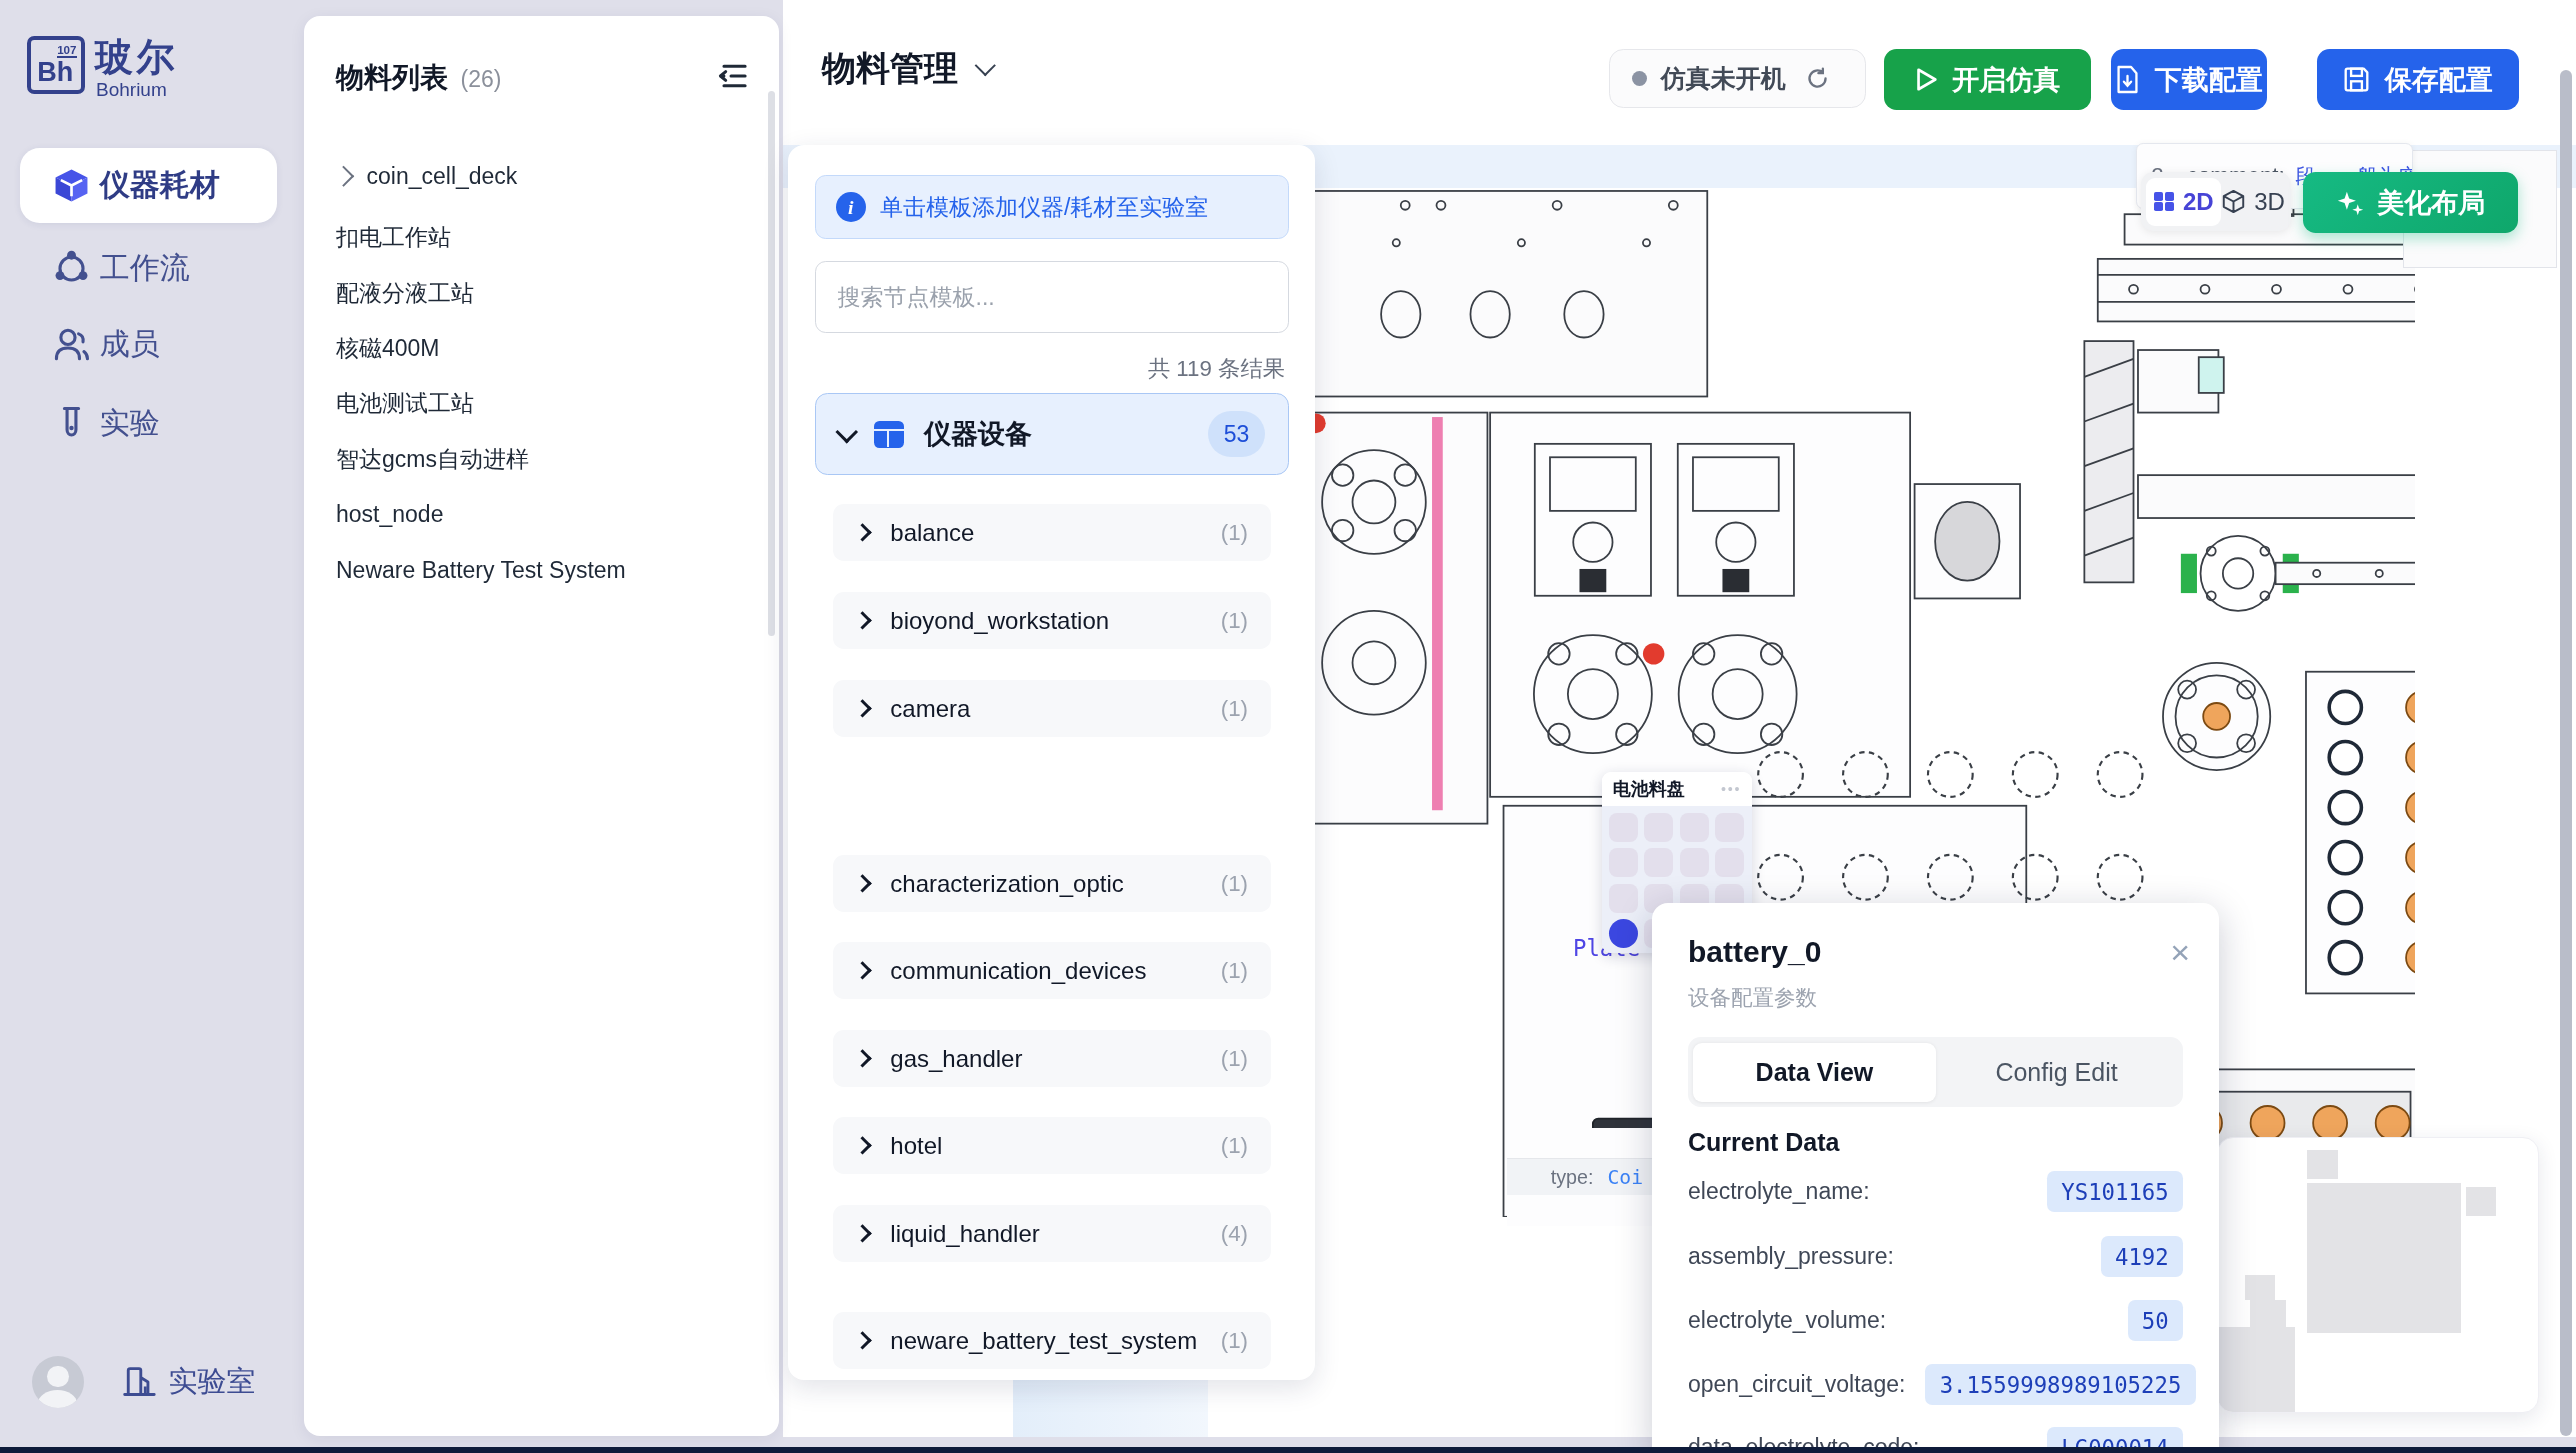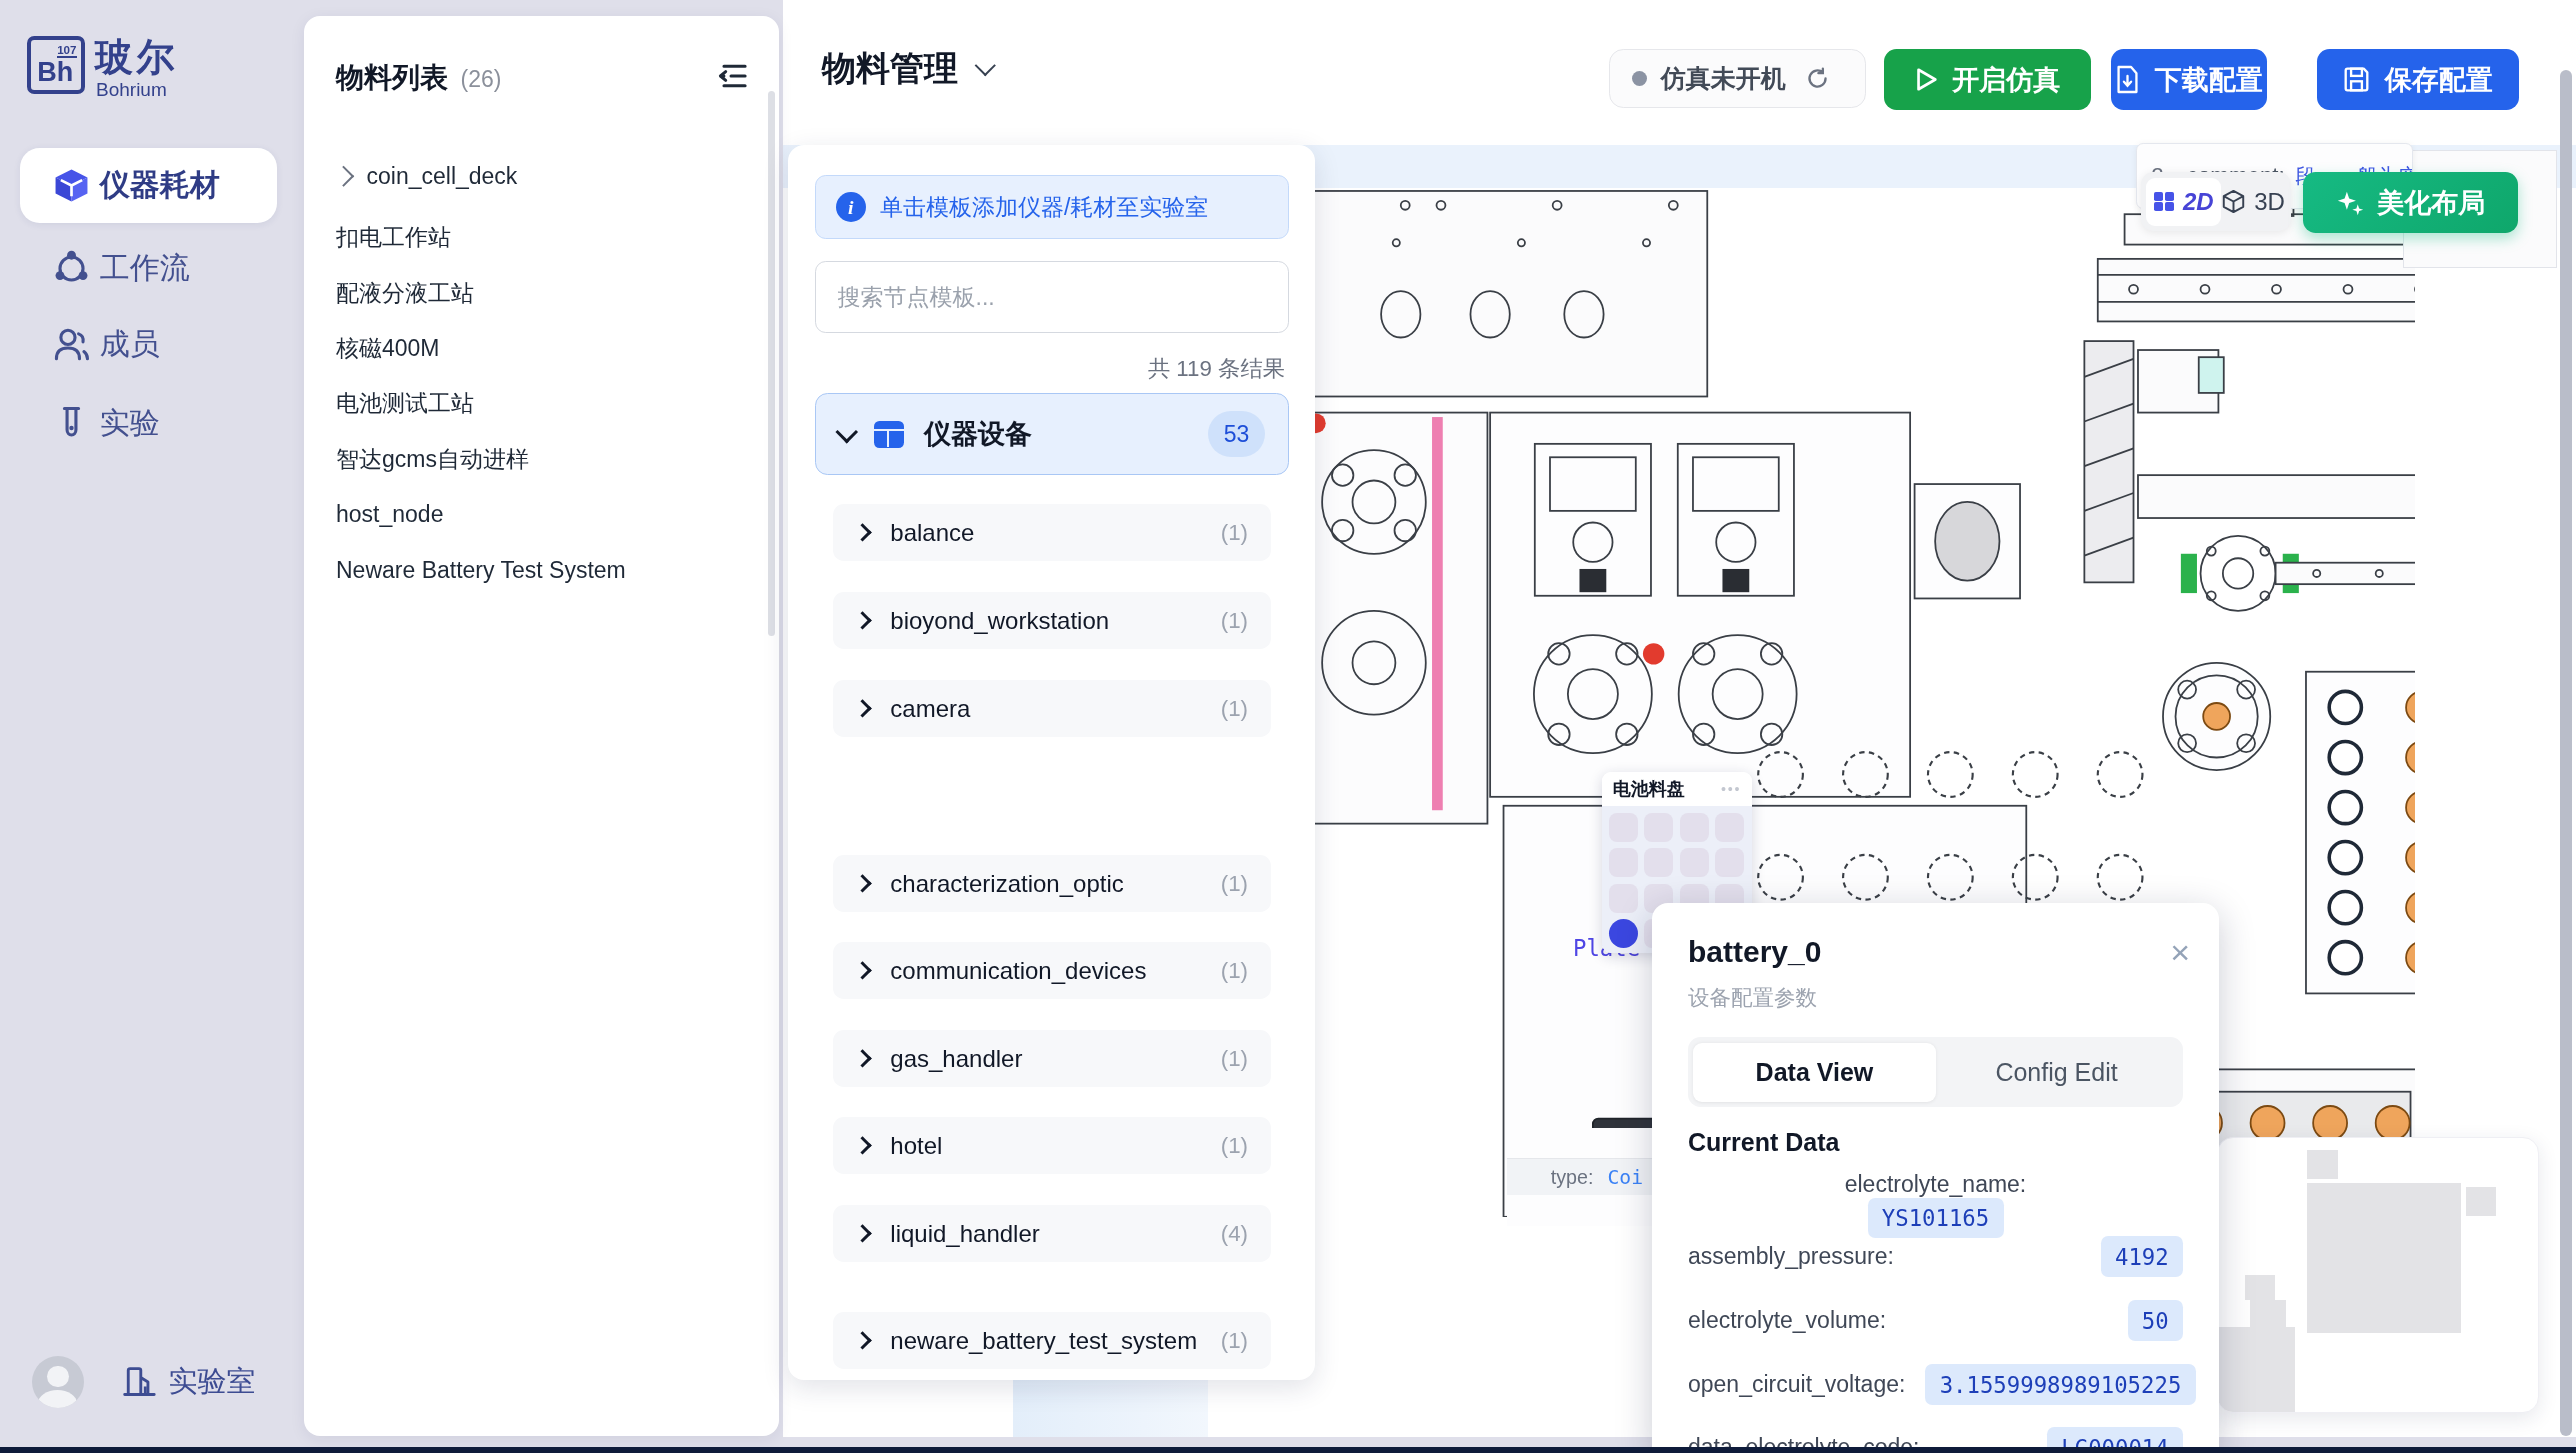--- a/index.html
+++ b/index.html
@@ -68,21 +68,21 @@
   .titem-count{font-size:22.3px;color:#9CA3AF;}
 
   
   .tooltip-card{position:absolute;left:2136px;top:143px;width:277px;height:66px;background:#FDFDFE;border:0.9px solid #E4E7EE;border-radius:7.2px;box-shadow:0 1.8px 7.2px rgba(0,0,0,.06);z-index:3;display:flex;align-items:center;gap:10.7px;padding:0 14.3px;box-sizing:border-box;font-size:22.3px;overflow:hidden;}
   .tooltip-card .t-pre{color:#6B7280;}
   .tooltip-card .t-key{color:#4B5563;}
   .tooltip-card .t-val{color:#4057E3;white-space:nowrap;font-family:"DejaVu Sans Mono",monospace;font-size:20.6px;}
   .esou-card{position:absolute;left:2403px;top:150px;width:152px;height:116px;background:#FBFBFC;border:0.9px solid #E2E4EA;z-index:2;}
   .esou-text{position:absolute;left:55px;top:25px;font-size:24px;color:#30343B;}
   .view-toggle{position:absolute;left:2141px;top:172px;width:150px;height:59px;background:#F1F2F4;border-radius:12.5px;display:flex;align-items:center;padding:5.4px;box-sizing:border-box;z-index:4;box-shadow:0 1.8px 9px rgba(0,0,0,.08);}
-  .vt-2d{height:48px;flex:0 0 75px;background:#fff;border-radius:9px;display:flex;align-items:center;justify-content:center;gap:9px;color:#4744D6;font-size:24px;font-weight:bold;cursor:pointer;font-style:italic;}
+  .vt-2d{height:48px;flex:0 0 75px;background:#fff;border-radius:9px;display:flex;align-items:center;justify-content:center;gap:9px;color:#4744D6;font-size:24px;font-weight:bold;cursor:pointer;}
   .vt-3d{flex:1;display:flex;align-items:center;justify-content:center;gap:9px;color:#374151;font-size:24px;cursor:pointer;}
   .grid-ic{width:19.7px;height:19.7px;display:grid;grid-template-columns:9px 9px;grid-template-rows:9px 9px;gap:1.8px;}
   .grid-ic i{background:#4653E8;border-radius:1.8px;}
   .beautify{position:absolute;left:2303px;top:172px;width:215px;height:61px;border-radius:12.5px;background:linear-gradient(135deg,#16BA83,#0FA76B);color:#fff;font-size:27px;font-weight:bold;display:flex;align-items:center;justify-content:center;gap:12.5px;z-index:4;box-shadow:0 5.4px 14.3px rgba(16,185,129,.35);cursor:pointer;}
 
   
   .tray{position:absolute;left:1602px;top:772px;width:150px;height:181px;background:#fff;border-radius:9px;box-shadow:0 3.6px 12.5px rgba(30,35,80,.18);z-index:6;overflow:hidden;}
   .tray-head{height:34px;display:flex;align-items:center;justify-content:space-between;padding:0 10.7px;background:#fff;}
   .tray-title{font-size:18px;font-weight:bold;color:#111827;}
   .tray-menu{font-size:14.3px;color:#C3C7D0;letter-spacing:1.8px;cursor:pointer;}
@@ -606,21 +606,21 @@
   <div class="popup">
     <div class="popup-title">battery_0</div>
     <div class="popup-sub">设备配置参数</div>
     <div class="popup-close">×</div>
     <div class="tabs">
       <div class="tab active">Data View</div>
       <div class="tab">Config Edit</div>
     </div>
     <div class="sec-title">Current Data</div>
 
-    <div class="prow" style="top:268px;flex-direction:column;">
+    <div class="prow" style="top:268px;">
       <span class="plabel">electrolyte_name:</span>
       <span class="pval">YS101165</span>
     </div>
     <div class="prow" style="top:333px;">
       <span class="plabel">assembly_pressure:</span>
       <span class="pval">4192</span>
     </div>
     <div class="prow" style="top:397px;">
       <span class="plabel">electrolyte_volume:</span>
       <span class="pval">50</span>

